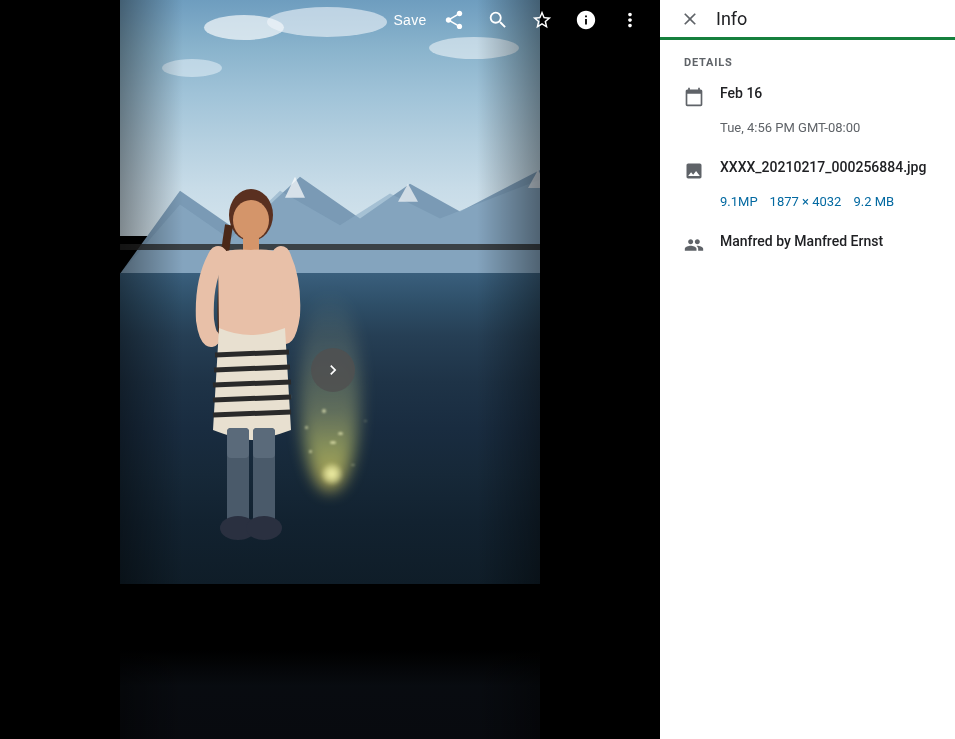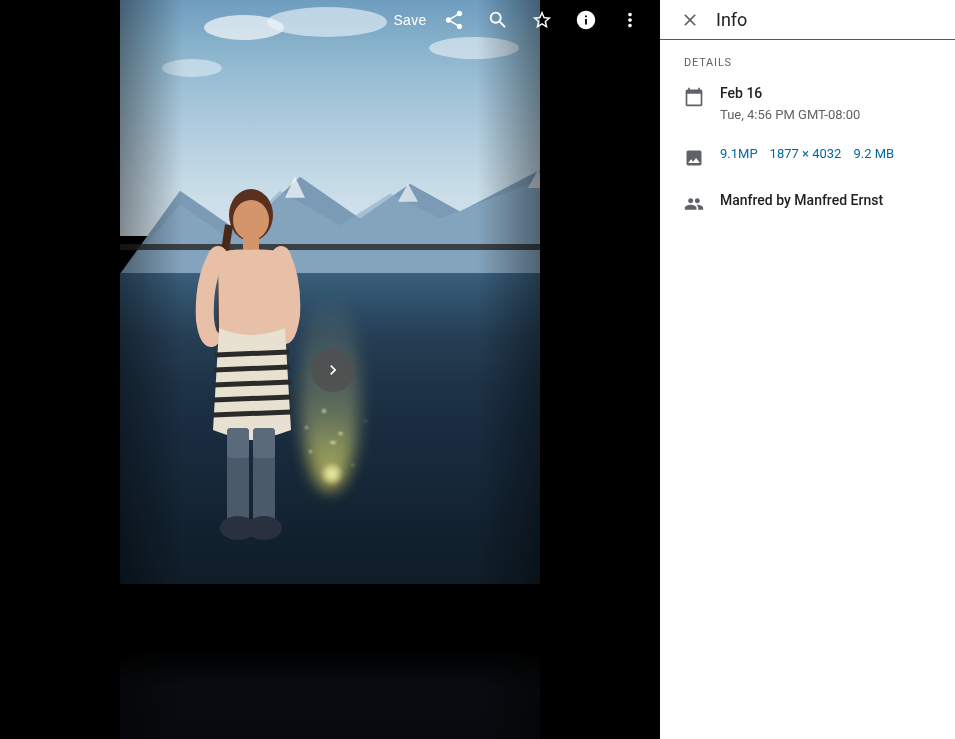--- a/index.html
+++ b/index.html
@@ -224,21 +224,21 @@
       display: flex;
       flex-direction: column;
       overflow-y: auto;
     }
 
     .info-header {
       display: flex;
       align-items: center;
       padding: 8px 16px;
       height: 40px;
-      border-bottom: 1px solid #15803d;
+      border-bottom: 3px solid #15803d;
       gap: 12px;
     }
 
     .info-close-btn {
       background: none;
       border: none;
       cursor: pointer;
       color: #5f6368;
       display: flex;
       align-items: center;
@@ -252,21 +252,21 @@
       font-weight: 400;
       color: #202124;
     }
 
     .info-content {
       padding: 16px 24px;
     }
 
     .details-label {
       font-size: 11px;
-      font-weight: 400;
+      font-weight: 700;
       letter-spacing: 0.8px;
       color: #5f6368;
       margin-bottom: 16px;
       text-transform: uppercase;
     }
 
     .detail-row {
       display: flex;
       align-items: flex-start;
       gap: 16px;
@@ -280,21 +280,21 @@
       margin-top: 2px;
       color: #5f6368;
       display: flex;
       align-items: center;
       justify-content: center;
     }
 
     .detail-text {
       display: flex;
       flex-direction: column;
-      gap: 6px;
+      gap: 19px;
       justify-content: center;
     }
 
     .detail-primary {
       font-size: 14px;
       color: #202124;
       font-weight: 500;
     }
 
     .detail-secondary {
@@ -479,20 +479,21 @@
         </div>
       </div>
 
       <div class="detail-row">
         <div class="detail-icon">
           <svg viewBox="0 0 24 24" width="20" height="20" fill="#5f6368">
             <path d="M21 19V5c0-1.1-.9-2-2-2H5c-1.1 0-2 .9-2 2v14c0 1.1.9 2 2 2h14c1.1 0 2-.9 2-2zM8.5 13.5l2.5 3.01L14.5 12l4.5 6H5l3.5-4.5z"></path>
           </svg>
         </div>
         <div class="detail-text">
+          <span class="detail-primary">XXXX_20210217_000256884.jpg</span>
           <div class="detail-meta">
             <span>9.1MP</span>
             <span>1877 × 4032</span>
             <span>9.2 MB</span>
           </div>
         </div>
       </div>
 
       <div class="detail-row">
         <div class="detail-icon">

